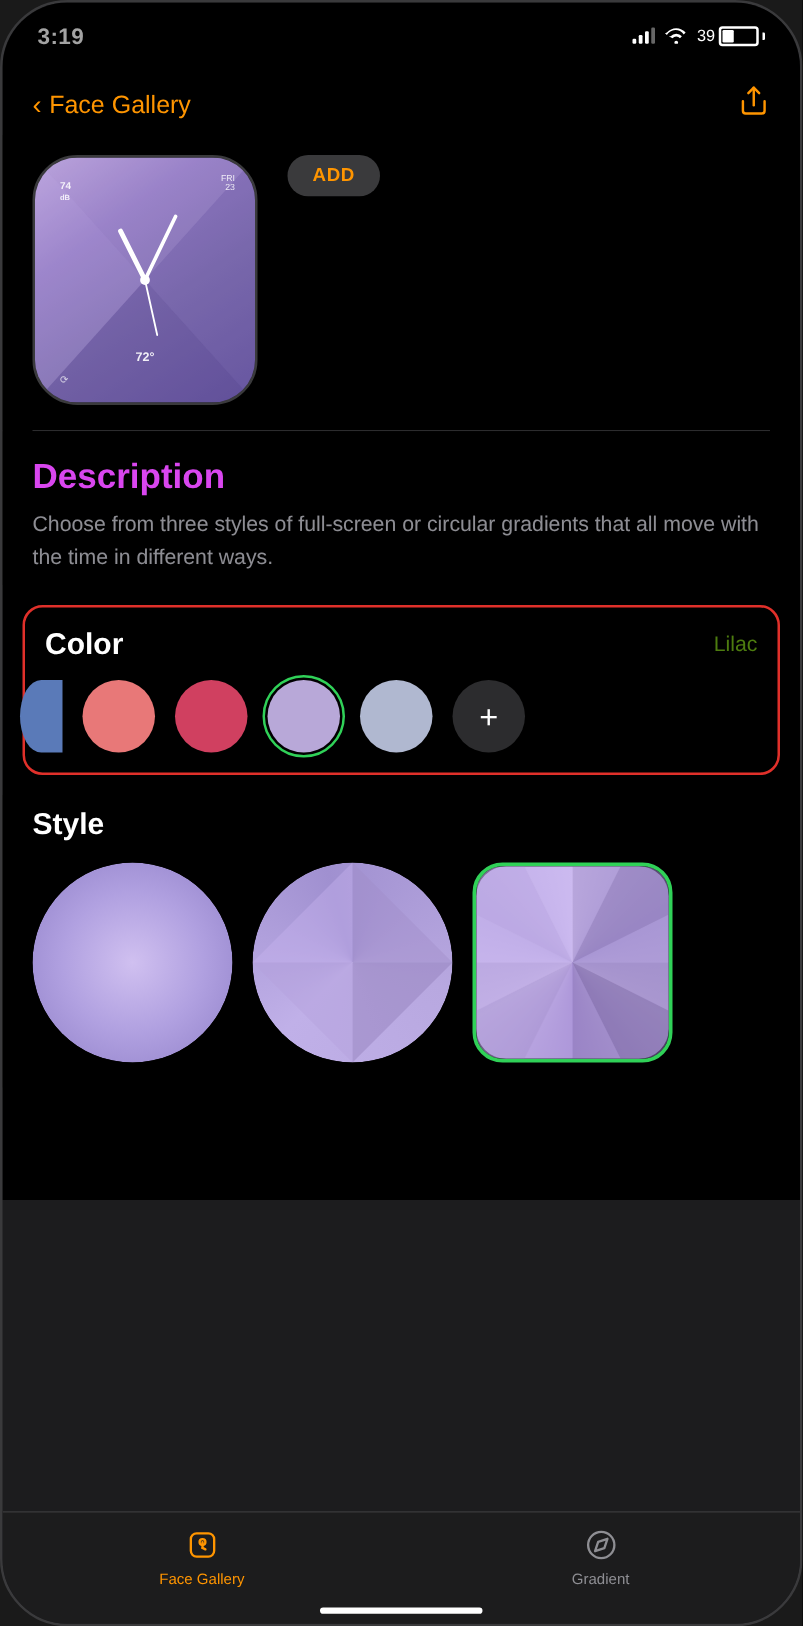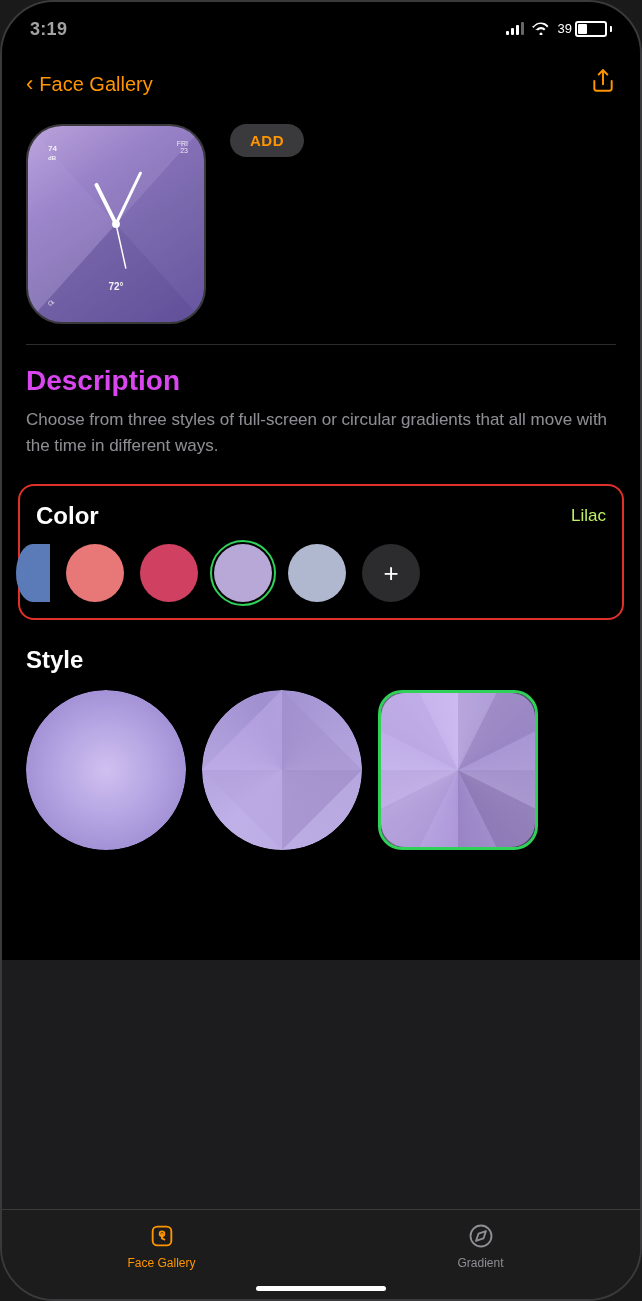--- a/index.html
+++ b/index.html
@@ -214,21 +214,21 @@
       justify-content: space-between;
       align-items: center;
       margin-bottom: 14px;
     }
     .color-section-title {
       color: #fff;
       font-size: 24px;
       font-weight: 700;
     }
     .color-current {
-      color: #bef264;
+      color: #4d7c0f;
       font-size: 17px;
     }
     .color-swatches {
       display: flex;
       align-items: center;
       gap: 16px;
       overflow: visible;
     }
     .color-swatch {
       width: 58px;

